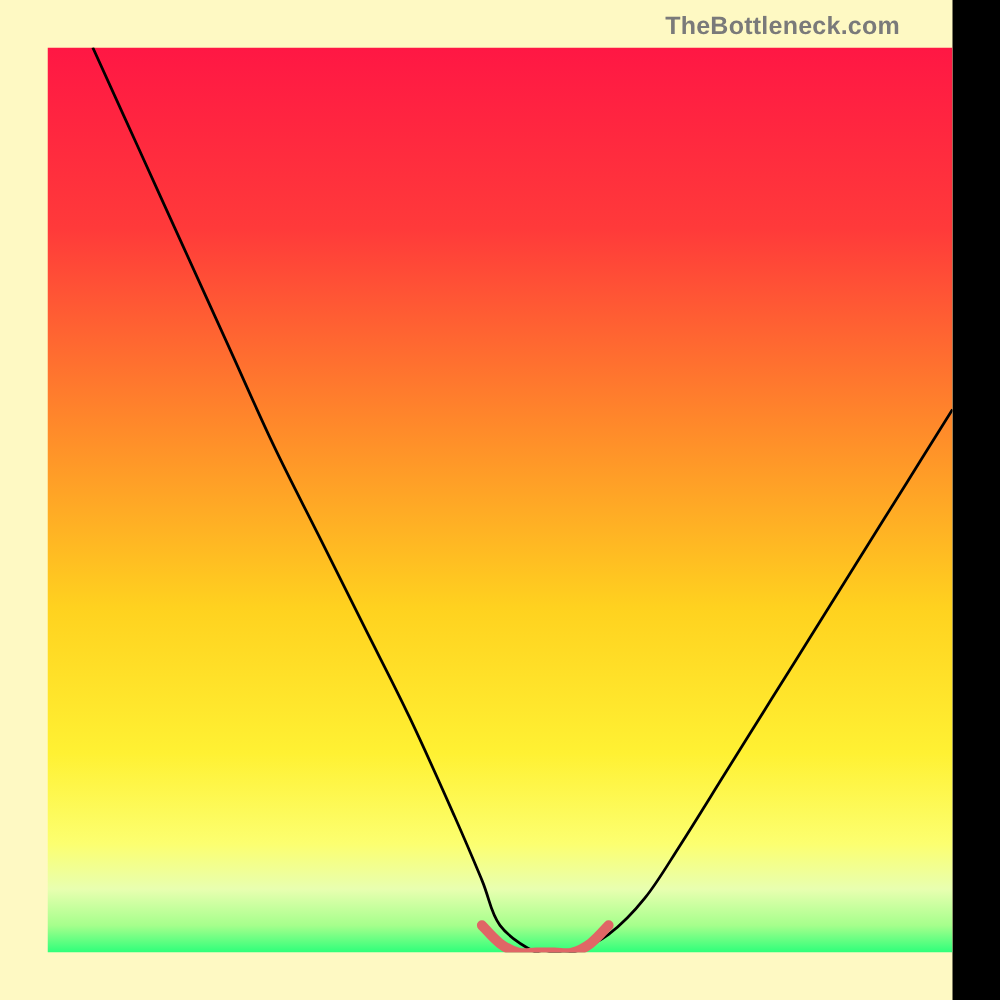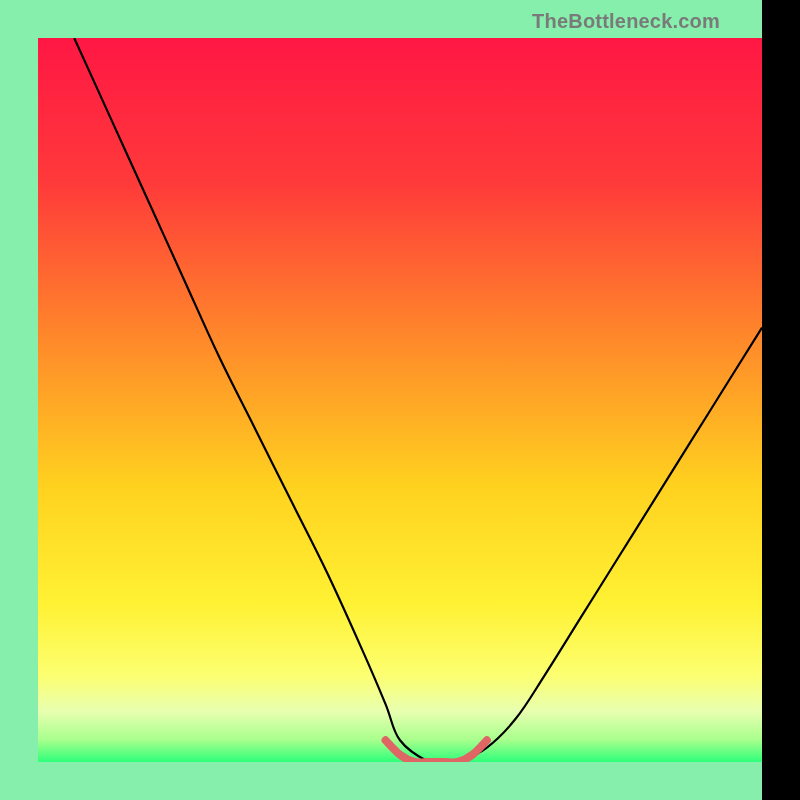--- a/index.html
+++ b/index.html
@@ -7,21 +7,21 @@
     padding: 0;
     background: #000;
     width: 800px;
     height: 800px;
     overflow: hidden;
     font-family: Arial, sans-serif;
   }
   .container {
     width: 762px;
     height: 800px;
-    background: #86efac;
+    background: #fef9c3;
     position: relative;
   }
   .plot-area {
     position: absolute;
     left: 38px;
     top: 38px;
     width: 724px;
     height: 724px;
   }
   .gradient-bg {

